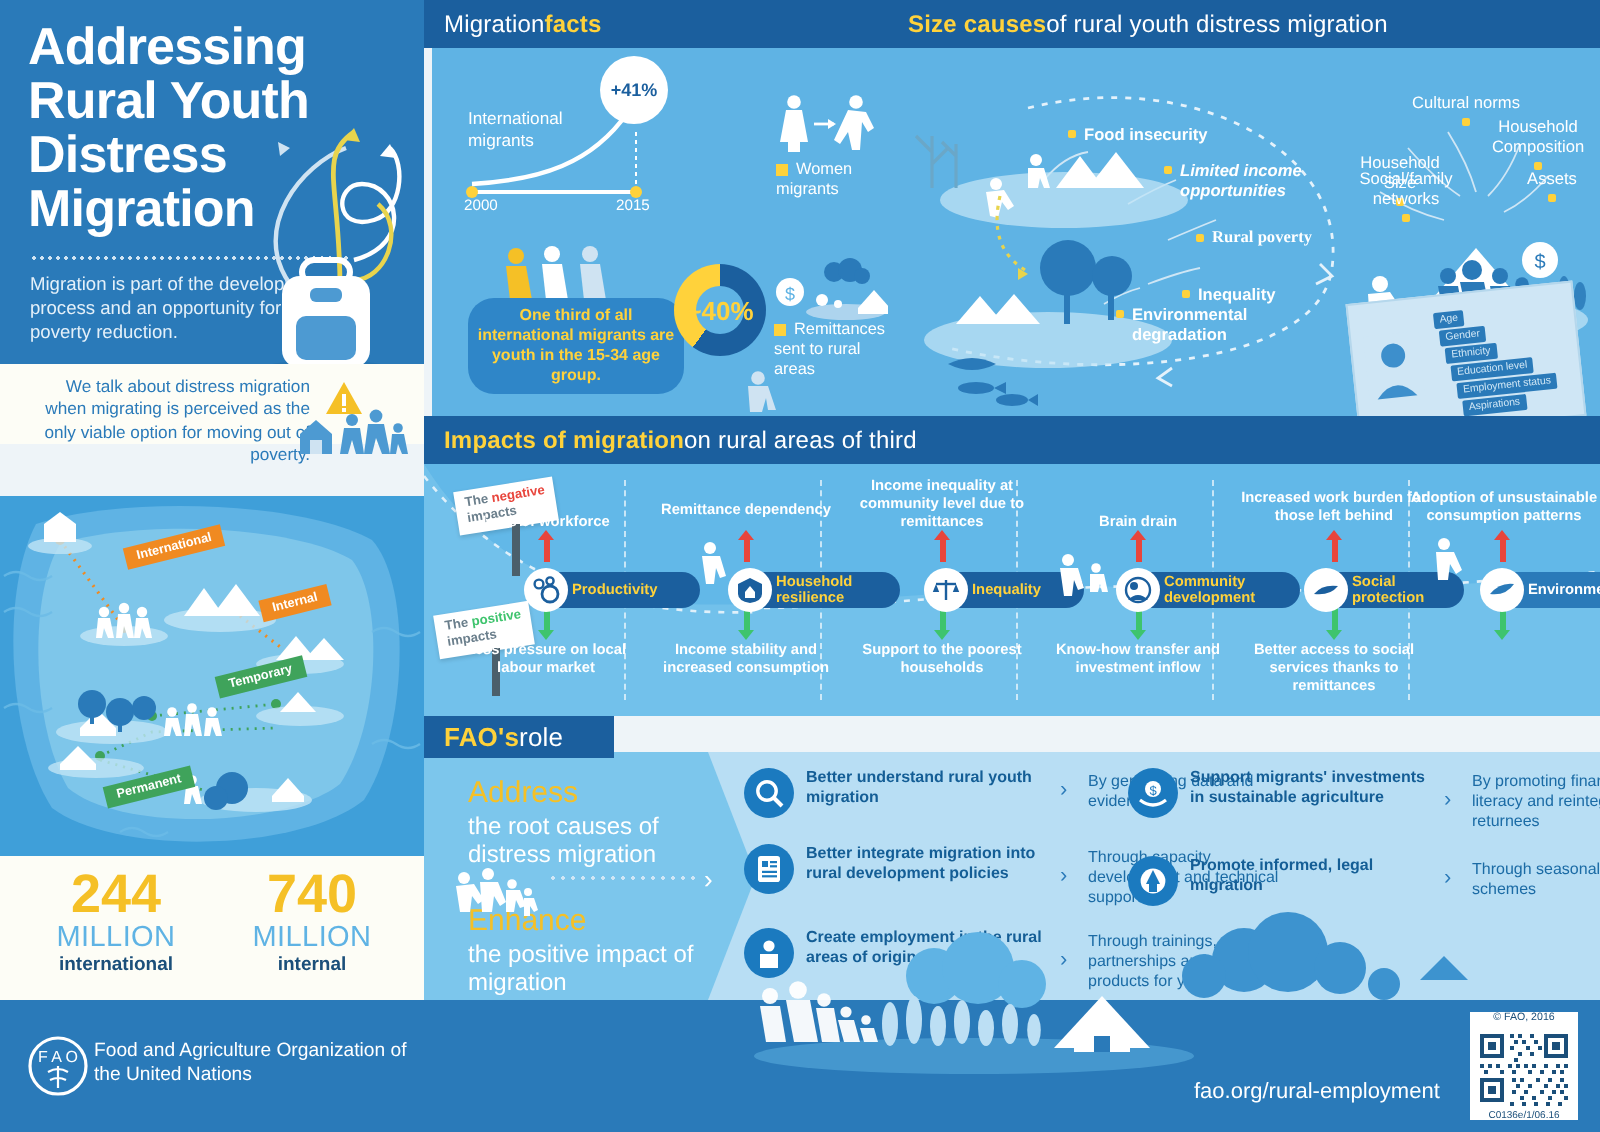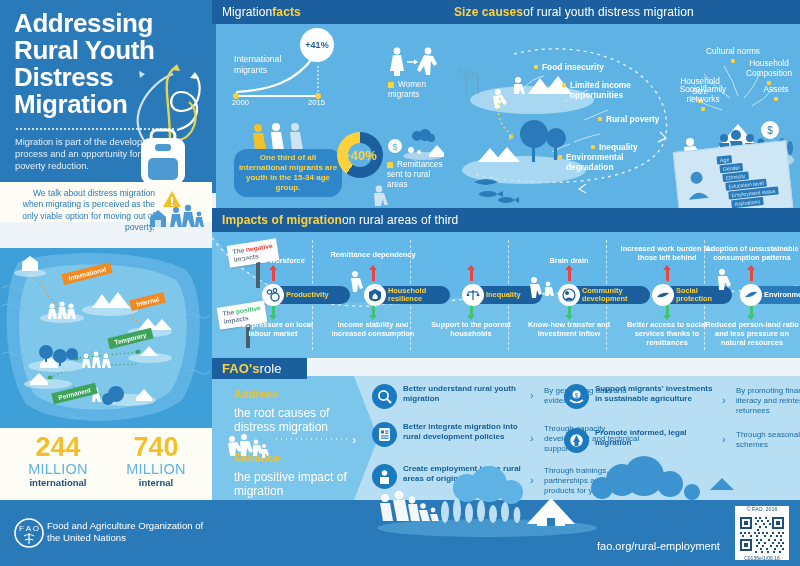--- a/index.html
+++ b/index.html
@@ -7,21 +7,21 @@
   #page{position:relative;width:800px;height:566px;background:#eef4f8;overflow:hidden;}
 
   
   .abs{position:absolute;}
   .panel-header{position:absolute;background:#1b5f9e;color:#fff;font-size:12px;font-weight:400;
     display:flex;align-items:center;padding-left:10px;letter-spacing:.1px;}
   .panel-header b{color:#ffd23b;font-weight:bold;}
   .panel-body{position:absolute;background:#5fb3e4;}
 
   
-  #left-hero{left:0;top:0;width:212px;height:193px;background:#2a7ab9;padding-left:16px;}
+  #left-hero{left:0;top:0;width:212px;height:193px;background:#2a7ab9;}
   #hero-title{position:absolute;left:14px;top:10px;width:185px;color:#fff;font-weight:bold;
     font-size:26px;line-height:27px;letter-spacing:-.4px;}
   #hero-dots{position:absolute;left:15px;top:128px;width:160px;height:2px;
     background-image:radial-gradient(circle,#cfe3f2 0.8px, transparent 1px);
     background-size:4px 2px;}
   #hero-sub{position:absolute;left:15px;top:136px;width:150px;color:#e4f0f9;font-size:9.3px;line-height:12.2px;}
 
   #left-note{left:0;top:182px;width:212px;height:40px;background:#fdfdf6;text-align:right;}
   #left-note-text{position:absolute;left:15px;top:6px;width:140px;color:#2a7ab9;font-size:8.6px;line-height:11.4px;}
 
@@ -90,21 +90,21 @@
   .signpost .neg{color:#e8453c;}
   .signpost .pos{color:#3ec46d;}
   .signpost .gr{color:#6b7f8c;}
 
   
   #fao-header{left:212px;top:358px;width:85px;height:21px;font-size:13px;}
   #fao-body{left:212px;top:376px;width:588px;height:124px;background:#b8deF4;}
   #fao-left{position:absolute;left:0;top:0;width:142px;height:124px;background:#7cc6ec;}
   #fao-left:after{content:"";position:absolute;right:-24px;top:0;border-top:62px solid transparent;
     border-bottom:62px solid transparent;border-left:24px solid #7cc6ec;}
-  .fao-word{position:absolute;color:#f5c026;font-weight:bold;font-size:11px;}
+  .fao-word{position:absolute;color:#f5c026;font-weight:normal;font-size:15px;}
   .fao-desc{position:absolute;color:#fff;font-size:12px;line-height:14px;}
   .role{position:absolute;}
   .role .ricon{position:absolute;left:0;top:0;width:25px;height:25px;border-radius:50%;background:#1b7abf;
     display:flex;align-items:center;justify-content:center;}
   .role .rtxt{position:absolute;left:31px;top:0;width:120px;color:#145e96;font-size:8px;font-weight:bold;line-height:9.6px;}
   .role .chev{position:absolute;color:#2a7ab9;font-size:11px;}
   .role .rres{position:absolute;color:#1b6ba5;font-size:8px;line-height:9.8px;width:100px;}
 
   
   #bottom-bar{left:212px;top:500px;width:588px;height:66px;background:#2a7ab9;}
@@ -374,22 +374,22 @@
         <rect x="88" y="120" width="3" height="18"></rect>
           <rect x="110" y="122" width="3" height="14"></rect>
         <path d="M30 158 q12 -6 24 0 q-12 6 -24 0"></path>
         <ellipse cx="44" cy="170" rx="9" ry="3"></ellipse>
           <path d="M53 170 l6 -3 l0 6 z"></path>
         <ellipse cx="62" cy="176" rx="8" ry="3"></ellipse>
           <path d="M70 176 l5 -3 l0 6 z"></path>
       </g>
     </svg>
     <div class="cause" style="left:98px;top:38px;">Food insecurity</div>
-    <div class="cause" style="left:126px;top:56px;width:92px;">Limited income opportunities</div>
-    <div class="cause" style="left:162px;top:90px;">Rural poverty</div>
+    <div class="cause" style="left:146px;top:56px;width:92px;font-style:italic;">Limited income opportunities</div>
+    <div class="cause" style="left:162px;top:90px;font-family:Liberation Serif, serif;">Rural poverty</div>
     <div class="cause" style="left:155px;top:118px;">Inequality</div>
     <div class="cause" style="left:122px;top:128px;width:70px;">Environmental degradation</div>
 
     <svg class="abs" style="left:220px;top:18px;" width="136" height="166">
       <g stroke="#cfe6f5" stroke-width=".9" fill="none">
         <path d="M60 24 q10 16 14 30"></path>
           <path d="M40 32 q14 16 26 24"></path>
         <path d="M96 30 q-6 16 -16 26"></path>
           <path d="M110 46 q-10 12 -22 18"></path>
         <path d="M26 54 q16 10 32 14"></path>
@@ -499,20 +499,21 @@
       <div class="pill-icon">
         <svg width="14" height="14">
             <path d="M7 1 L13 4 V9 q0 3.5 -6 4.5 Q1 12.5 1 9 V4 Z" fill="#1b5f9e"></path>
             <path d="M4.5 8 l2.5 -3 l2.5 3 v3 h-5 z" fill="#fff"></path>
           </svg>
       </div>
       <span class="ptxt">Household resilience</span>
     </div>
 
     <div class="imp-col" style="left:210px;">
+      <div class="imp-top" style="top:6px;">Income inequality at community level due to remittances</div>
       <div class="arrow-up"></div>
       <div class="arrow-dn"></div>
       <div class="imp-bot">Support to the poorest households</div>
     </div>
     <div class="pill" style="left:252px;width:78px;">
       <div class="pill-icon">
         <svg width="14" height="14">
             <line x1="7" y1="2" x2="7" y2="12" stroke="#1b5f9e" stroke-width="1.2"></line>
             <line x1="2" y1="4" x2="12" y2="4" stroke="#1b5f9e" stroke-width="1.2"></line>
             <path d="M2 4 l-1.6 4 h3.2 z" fill="#1b5f9e"></path>
@@ -551,21 +552,20 @@
             <path d="M1 9 q4 -5 12 -4 q-4 5 -12 4 z" fill="#1b5f9e"></path>
           </svg>
       </div>
       <span class="ptxt">Social protection</span>
     </div>
 
     <div class="imp-col" style="left:492px;width:96px;">
       <div class="imp-top" style="top:12px;width:96px;">Adoption of unsustainable consumption patterns</div>
       <div class="arrow-up" style="left:46px;"></div>
       <div class="arrow-dn" style="left:46px;"></div>
-      <div class="imp-bot" style="width:96px;">Reduced person-land ratio and less pressure on natural resources</div>
     </div>
     <div class="pill blue" style="left:530px;width:74px;background:#2a7ab9;">
       <div class="pill-icon">
         <svg width="14" height="14">
             <path d="M1 9 q5 -6 12 -5 q-4 6 -12 5 z" fill="#2a7ab9"></path>
           </svg>
       </div>
       <span class="ptxt">Environment</span>
     </div>
 

